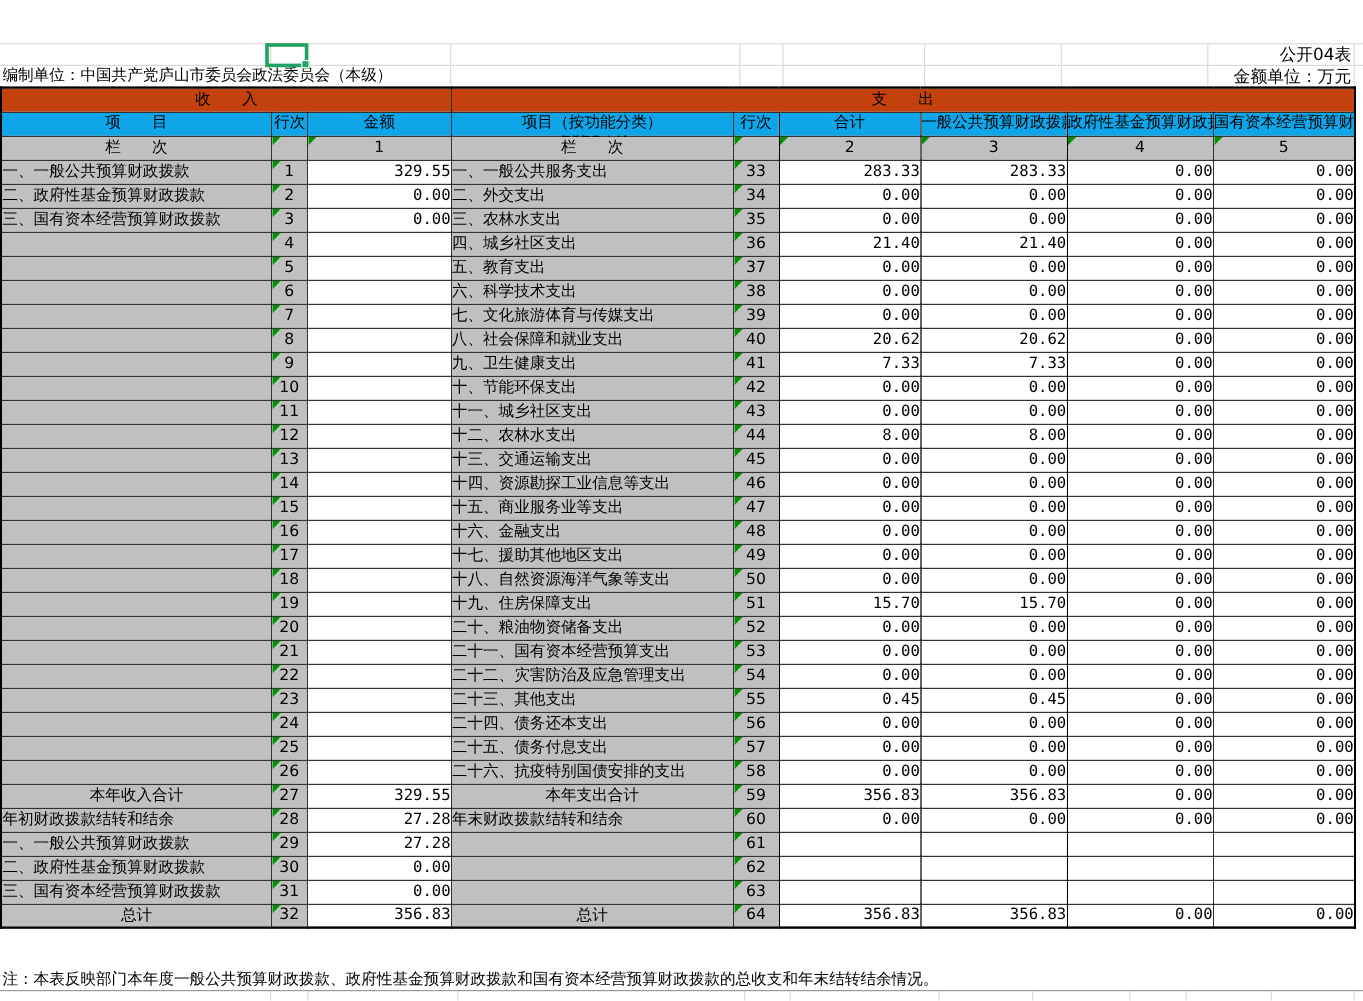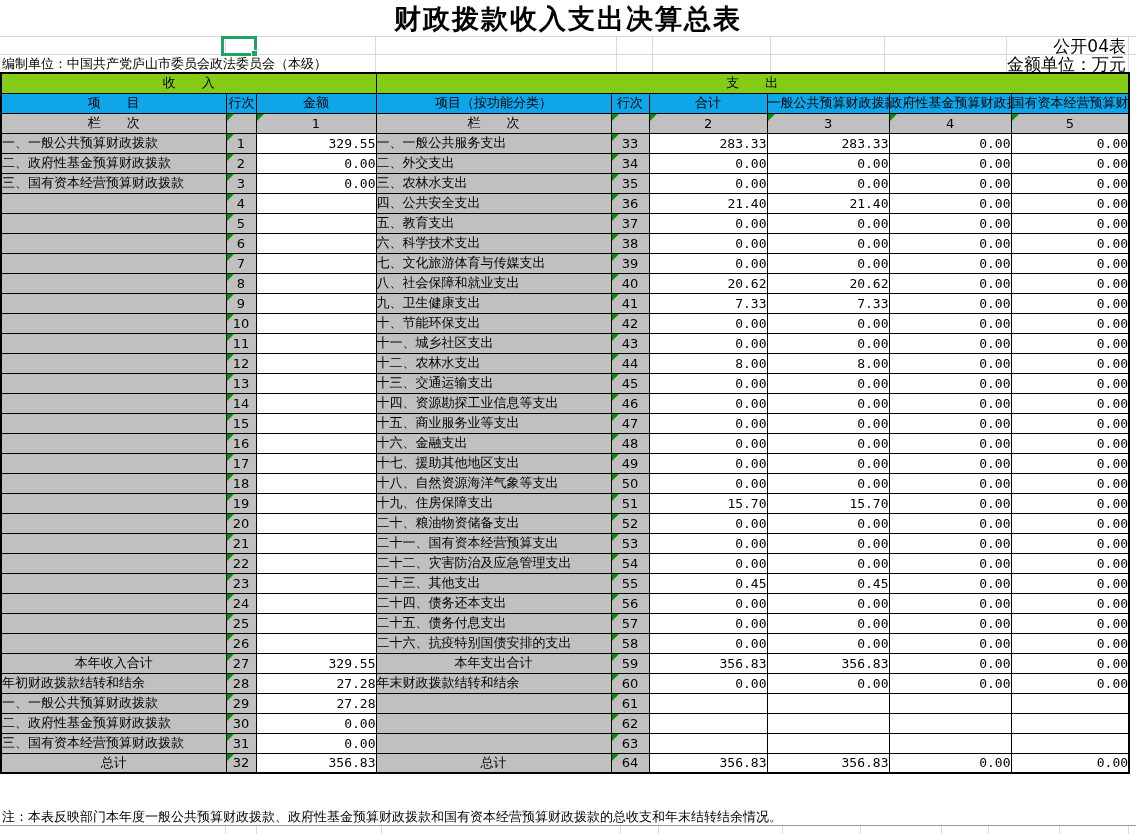--- a/index.html
+++ b/index.html
@@ -5,53 +5,50 @@
   html,body{margin:0;padding:0;background:#fff;}
   .stage{
     position:relative;width:1136px;height:834px;overflow:hidden;background:#fff;
     font-family:"DejaVu Sans",sans-serif;color:#000;
   }
   
   .title-row{position:absolute;top:0;left:0;width:1136px;height:36px;text-align:center;}
   .title-row .t{font-size:27px;font-weight:bold;line-height:38px;letter-spacing:2px;}
   .meta-row1{position:absolute;top:36px;left:0;width:1136px;height:19px;border-top:1px solid #d9d9d9;border-bottom:1px solid #d9d9d9;box-sizing:border-box;}
   .meta-row2{position:absolute;top:55px;left:0;width:1136px;height:17px;}
-  .meta-row1 .right,.meta-row2 .right{position:absolute;right:10px;top:0;font-size:17px;line-height:18px;}
+  .meta-row1 .right,.meta-row2 .right{position:absolute;right:10px;top:0;font-size:14px;line-height:18px;}
   .meta-row2 .left{position:absolute;left:2px;top:0;font-size:13px;line-height:17px;white-space:nowrap;}
   .meta-row2 .center{position:absolute;left:497px;transform:translateX(-50%);top:0;font-size:13px;line-height:17px;margin-top:47px;}
   .vline{position:absolute;top:0;width:1px;height:100%;background:#d9d9d9;}
   
   .sel-box{position:absolute;left:221px;top:36px;width:36px;height:20px;border:3px solid #1ea362;box-sizing:border-box;background:transparent;z-index:5;}
   .sel-handle{position:absolute;right:-4px;bottom:-4px;width:7px;height:7px;background:#1ea362;border:1px solid #fff;box-sizing:border-box;}
   
   table.main{position:absolute;top:72px;left:0;border-collapse:collapse;table-layout:fixed;width:1128px;border:2px solid #000;}
   table.main td{border:1px solid #000;height:20px;box-sizing:border-box;font-size:13px;
     overflow:hidden;white-space:nowrap;position:relative;padding:0;vertical-align:middle;}
-  td.gray{background:#84cc16;margin-top:44px;}
+  td.gray{background:#c2410c;margin-top:44px;}
   td.band{height:20px;text-align:center;font-size:14px;}
   td.hd{background:#0ea5e9;text-align:center;vertical-align:middle;white-space:normal;line-height:1.25;padding:0 8px;height:54px;}
   td.cidx{background:#c0c0c0;text-align:center;}
   td.lbl{background:#c0c0c0;text-align:left;padding:0 3px;}
   td.lbl.boldc{font-weight:normal;text-align:center;}
   td.line{background:#c0c0c0;text-align:center;}
   td.num{background:#fff;text-align:right;padding-right:4px;font-family:"DejaVu Sans Mono","DejaVu Sans",monospace;font-size:12.5px;}
   .tri{position:absolute;top:0;left:0;width:0;height:0;border-top:7px solid #009100;border-right:7px solid transparent;}
   
   .note-row{position:absolute;top:808px;left:0;width:1136px;height:18px;border-bottom:1px solid #9a9a9a;box-sizing:border-box;}
   .note-row .n{position:absolute;left:2px;top:0;font-size:13px;line-height:18px;white-space:nowrap;}
   .grid-strip{position:absolute;top:826px;left:0;width:1136px;height:8px;}
 </style>
 </head>
 <body>
 
 <div class="stage">
 
-  <div class="title-row">
-    <span class="t">财政拨款收入支出决算总表</span>
-  </div>
 
   <div class="meta-row1">
     <span class="right">公开04表</span>
   <div class="vline" style="left: 225px;"></div>
       <div class="vline" style="left: 255px;"></div>
       <div class="vline" style="left: 375px;"></div>
       <div class="vline" style="left: 616px;"></div>
       <div class="vline" style="left: 652px;"></div>
       <div class="vline" style="left: 770px;"></div>
       <div class="vline" style="left: 884px;"></div>
@@ -149,21 +146,21 @@
           <td class="line"><span class="tri"></span>35</td>
           <td class="num">0.00</td>
           <td class="num">0.00</td>
           <td class="num">0.00</td>
           <td class="num">0.00</td>
         </tr>
         <tr>
           <td class="lbl"></td>
           <td class="line"><span class="tri"></span>4</td>
           <td class="num"></td>
-          <td class="lbl">四、公共安全支出</td>
+          <td class="lbl">四、城乡社区支出</td>
           <td class="line"><span class="tri"></span>36</td>
           <td class="num">21.40</td>
           <td class="num">21.40</td>
           <td class="num">0.00</td>
           <td class="num">0.00</td>
         </tr>
         <tr>
           <td class="lbl"></td>
           <td class="line"><span class="tri"></span>5</td>
           <td class="num"></td>

